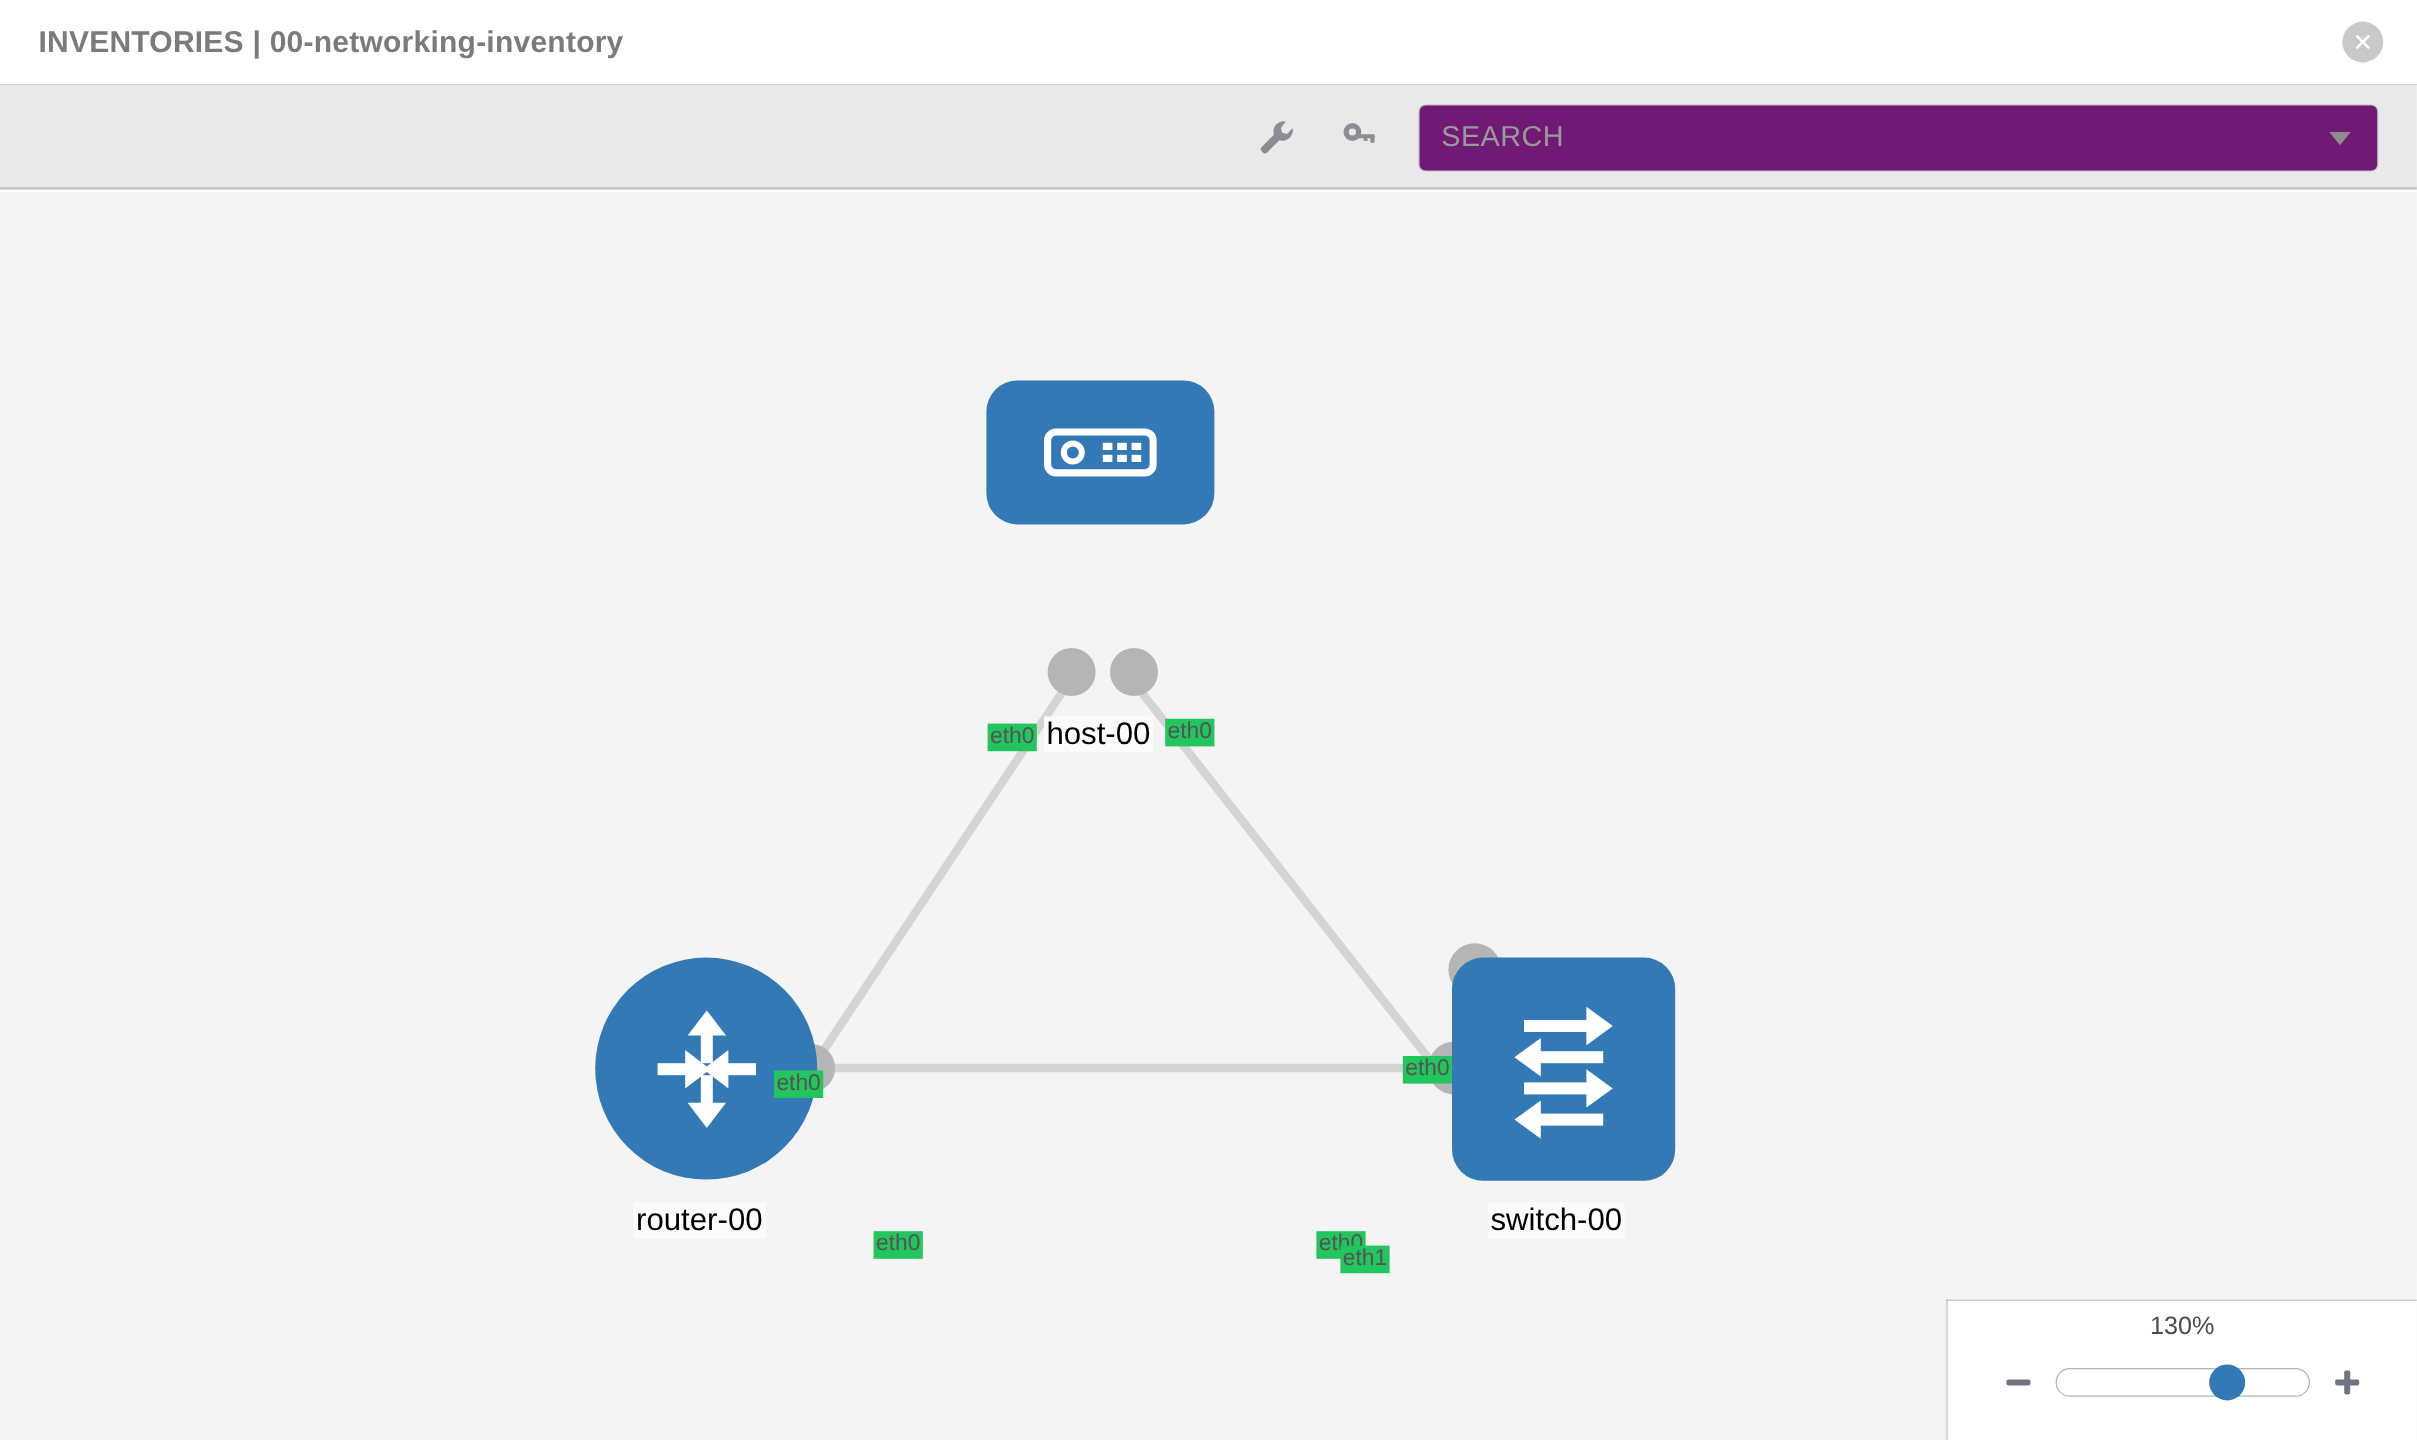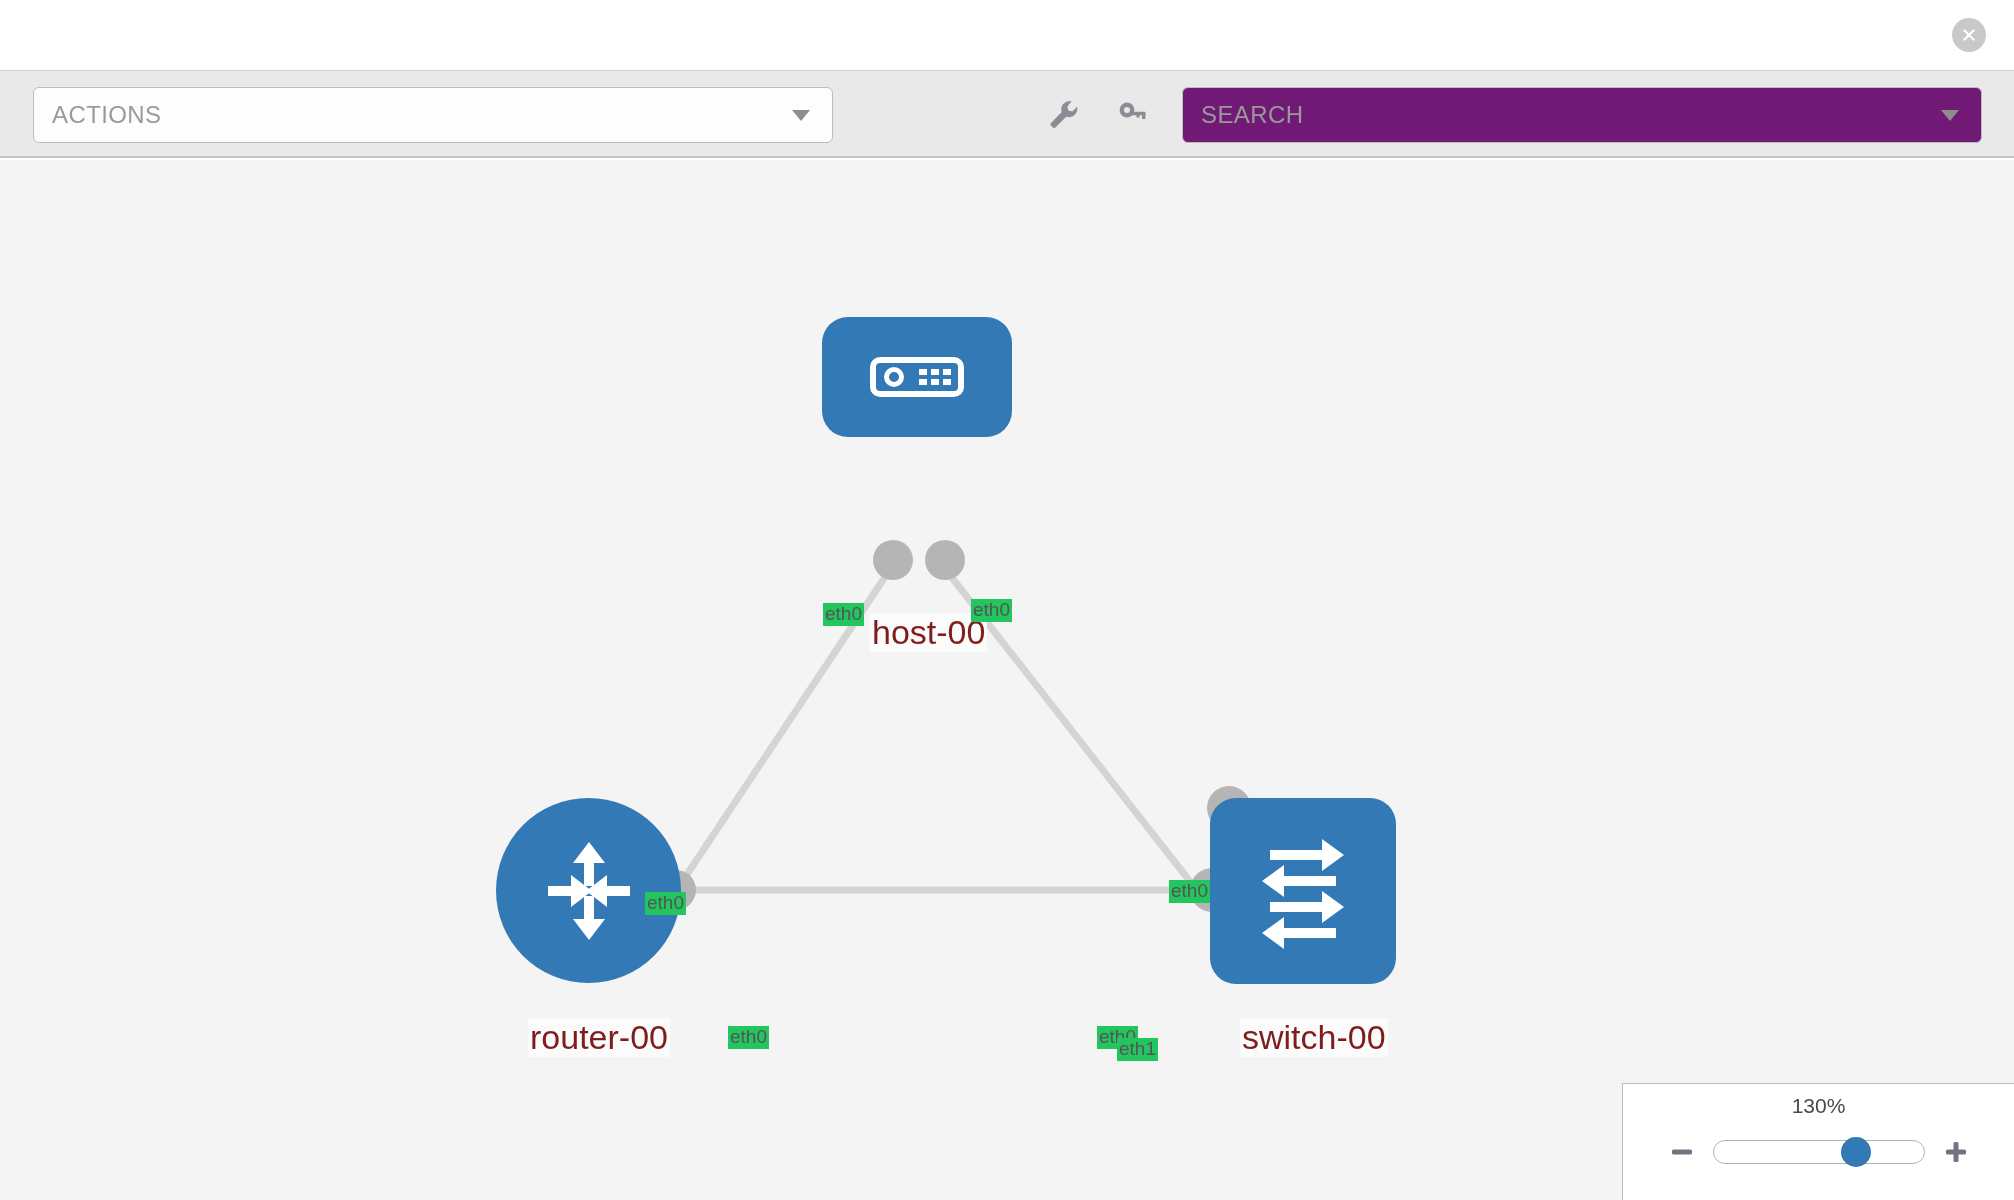--- a/index.html
+++ b/index.html
@@ -132,27 +132,26 @@
   .node { position: absolute; }
   .node-shape {
     position: absolute;
     background: #3279b5;
     display: flex;
     align-items: center;
     justify-content: center;
   }
   .node-label {
     position: absolute;
-    font-size: 34px;
-    color: #7f1d1d;
+    font-size: 26px;
+    color: #000000;
     background: #fbfbfb;
     white-space: nowrap;
     padding: 0 2px;
     line-height: 1.15;
-    margin-top: 16px;
   }
   .iface-label {
     position: absolute;
     font-size: 19px;
     color: #555555;
     background: #22c55e;
     white-space: nowrap;
     padding: 0 2px;
     line-height: 1.2;
   }
@@ -212,33 +211,30 @@
     border-radius: 50%;
     background: #3279b5;
     top: 50%;
     transform: translate(-50%, -50%);
   }
 </style>
 </head>
 <body>
 
 <div class="titlebar">
+  <div class="title-text">INVENTORIES | 00-networking-inventory</div>
   <div class="close-btn">
     <svg width="20" height="20" viewBox="0 0 20 20">
       <path d="M5.5 4 L10 8.5 L14.5 4 L16 5.5 L11.5 10 L16 14.5 L14.5 16 L10 11.5 L5.5 16 L4 14.5 L8.5 10 L4 5.5 Z" fill="#ffffff"></path>
     </svg>
   </div>
 </div>
 
 <div class="toolbar">
 
-  <div class="actions-select">
-    <span class="label">ACTIONS</span>
-    <span class="caret"></span>
-  </div>
 
   <div class="tool-icon wrench">
     <svg width="34" height="34" viewBox="0 0 34 34">
       <g fill="#8a8d94">
         <path d="M24.6 4.2 a8.6 8.6 0 0 0 -10.0 11.0 L4.4 25.4 a2.6 2.6 0 0 0 0 3.7 l0.9 0.9 a2.6 2.6 0 0 0 3.7 0 L19.2 19.8 a8.6 8.6 0 0 0 11.0 -10.0 l-4.8 4.8 -4.0 -1.0 -1.0 -4.0 Z"></path>
       </g>
     </svg>
   </div>
 
   <div class="tool-icon key">

